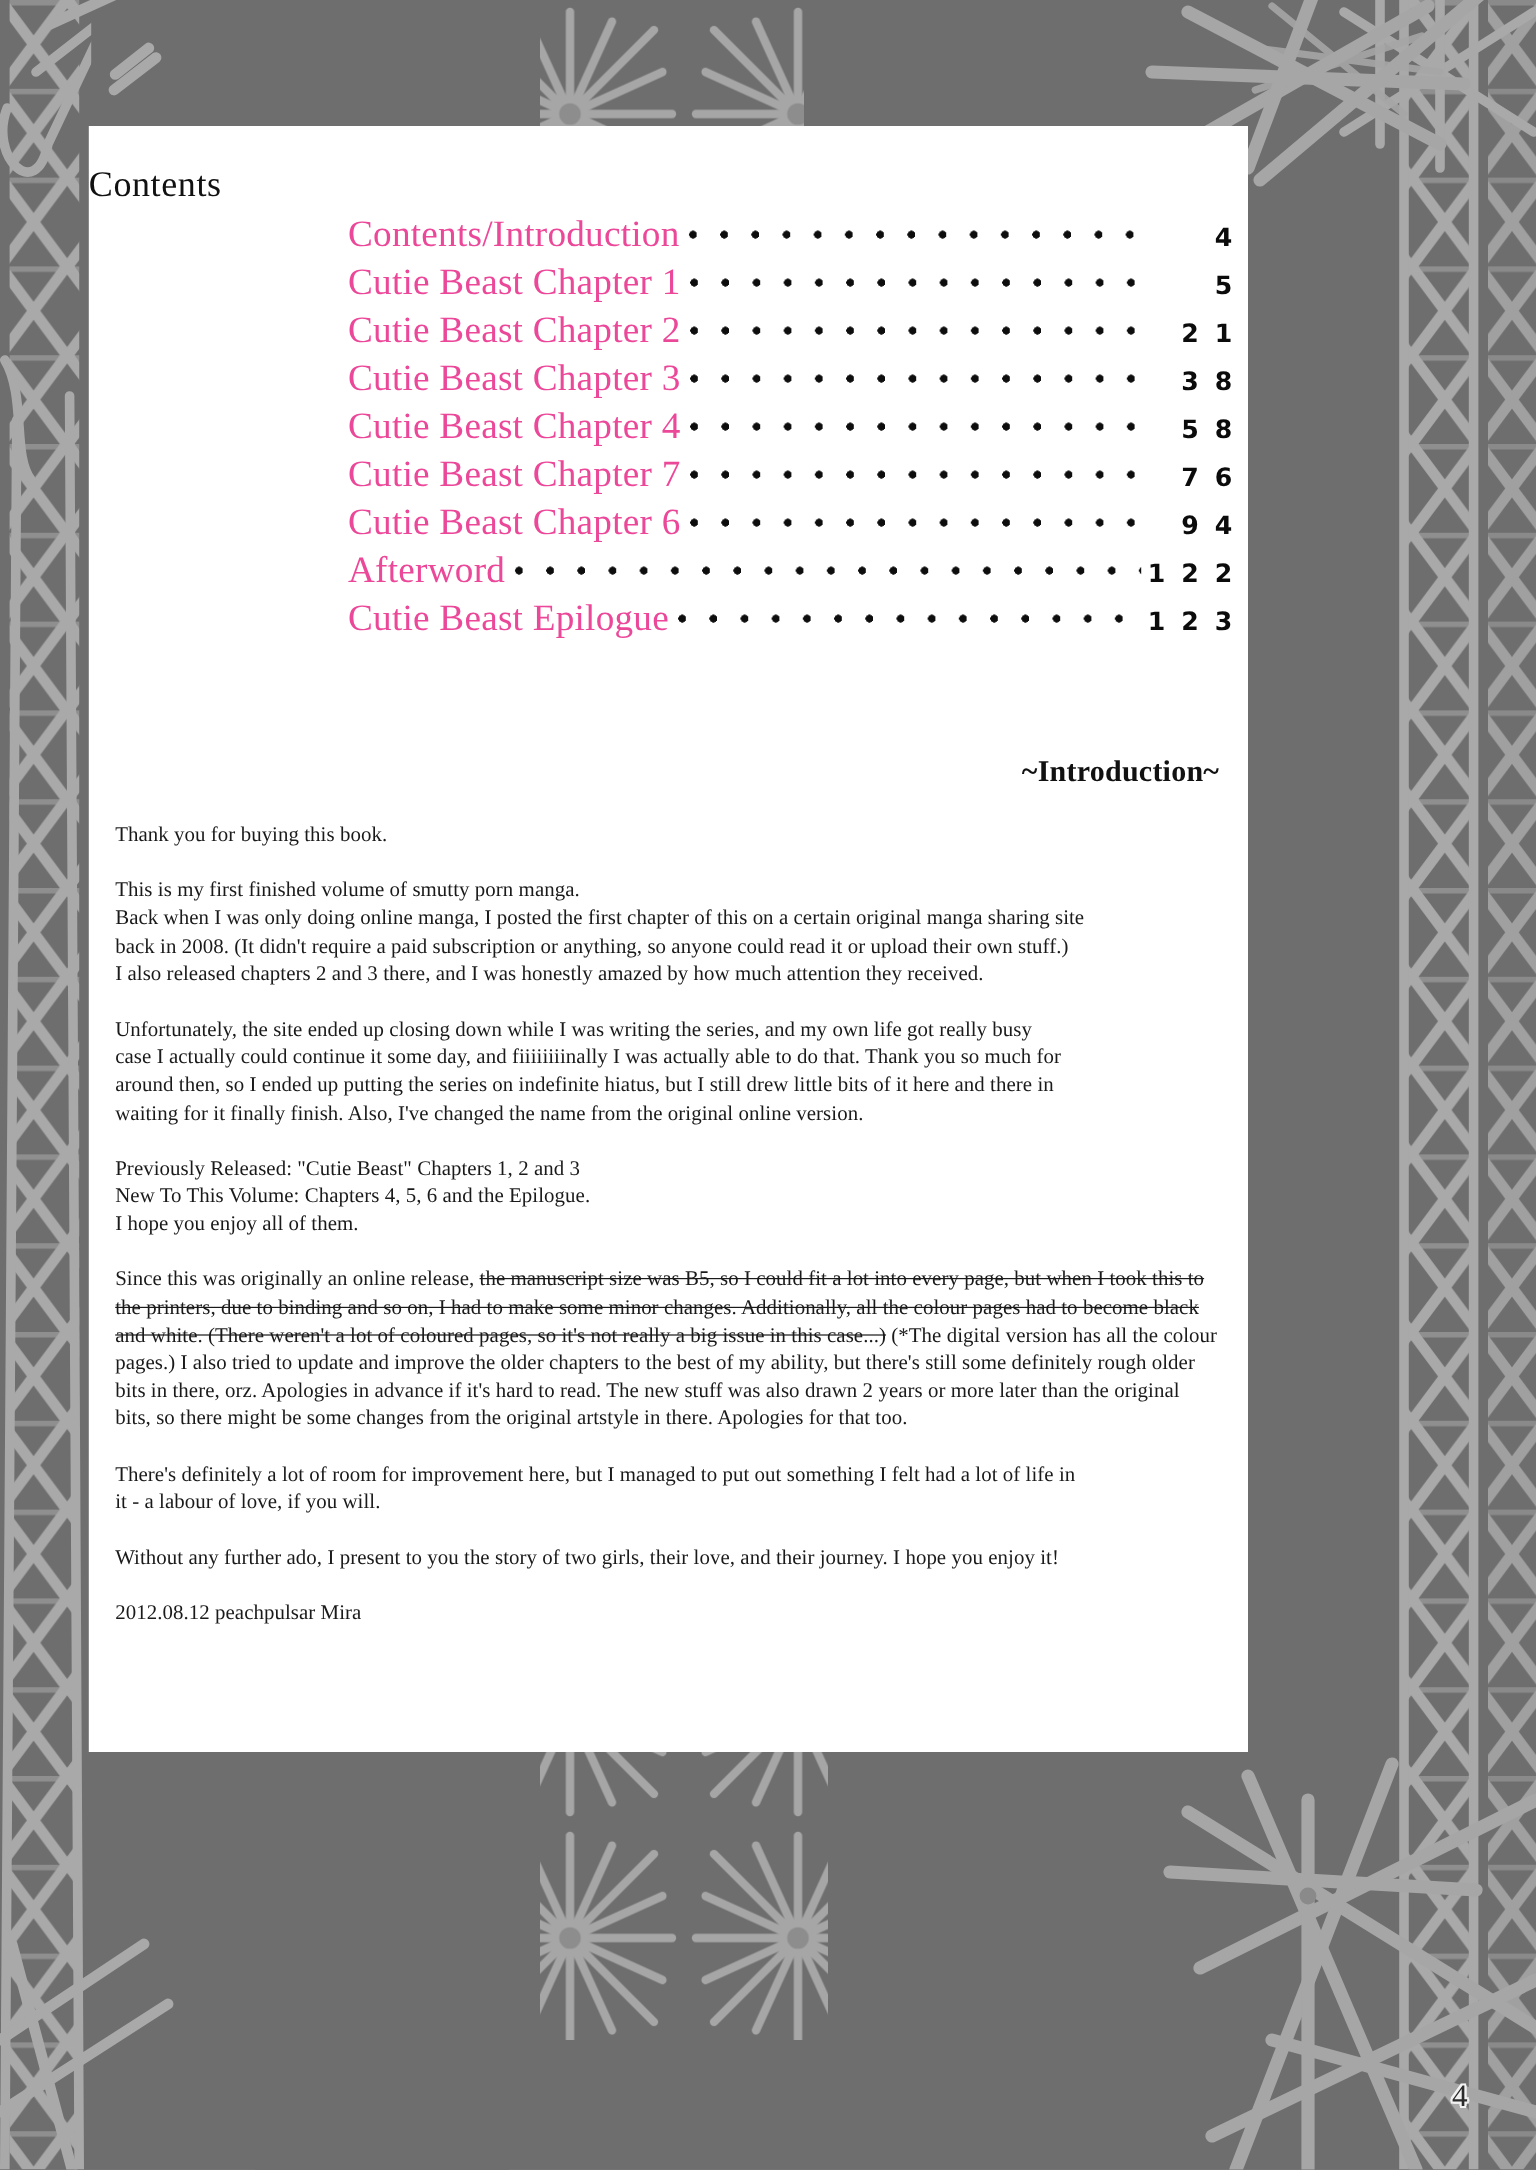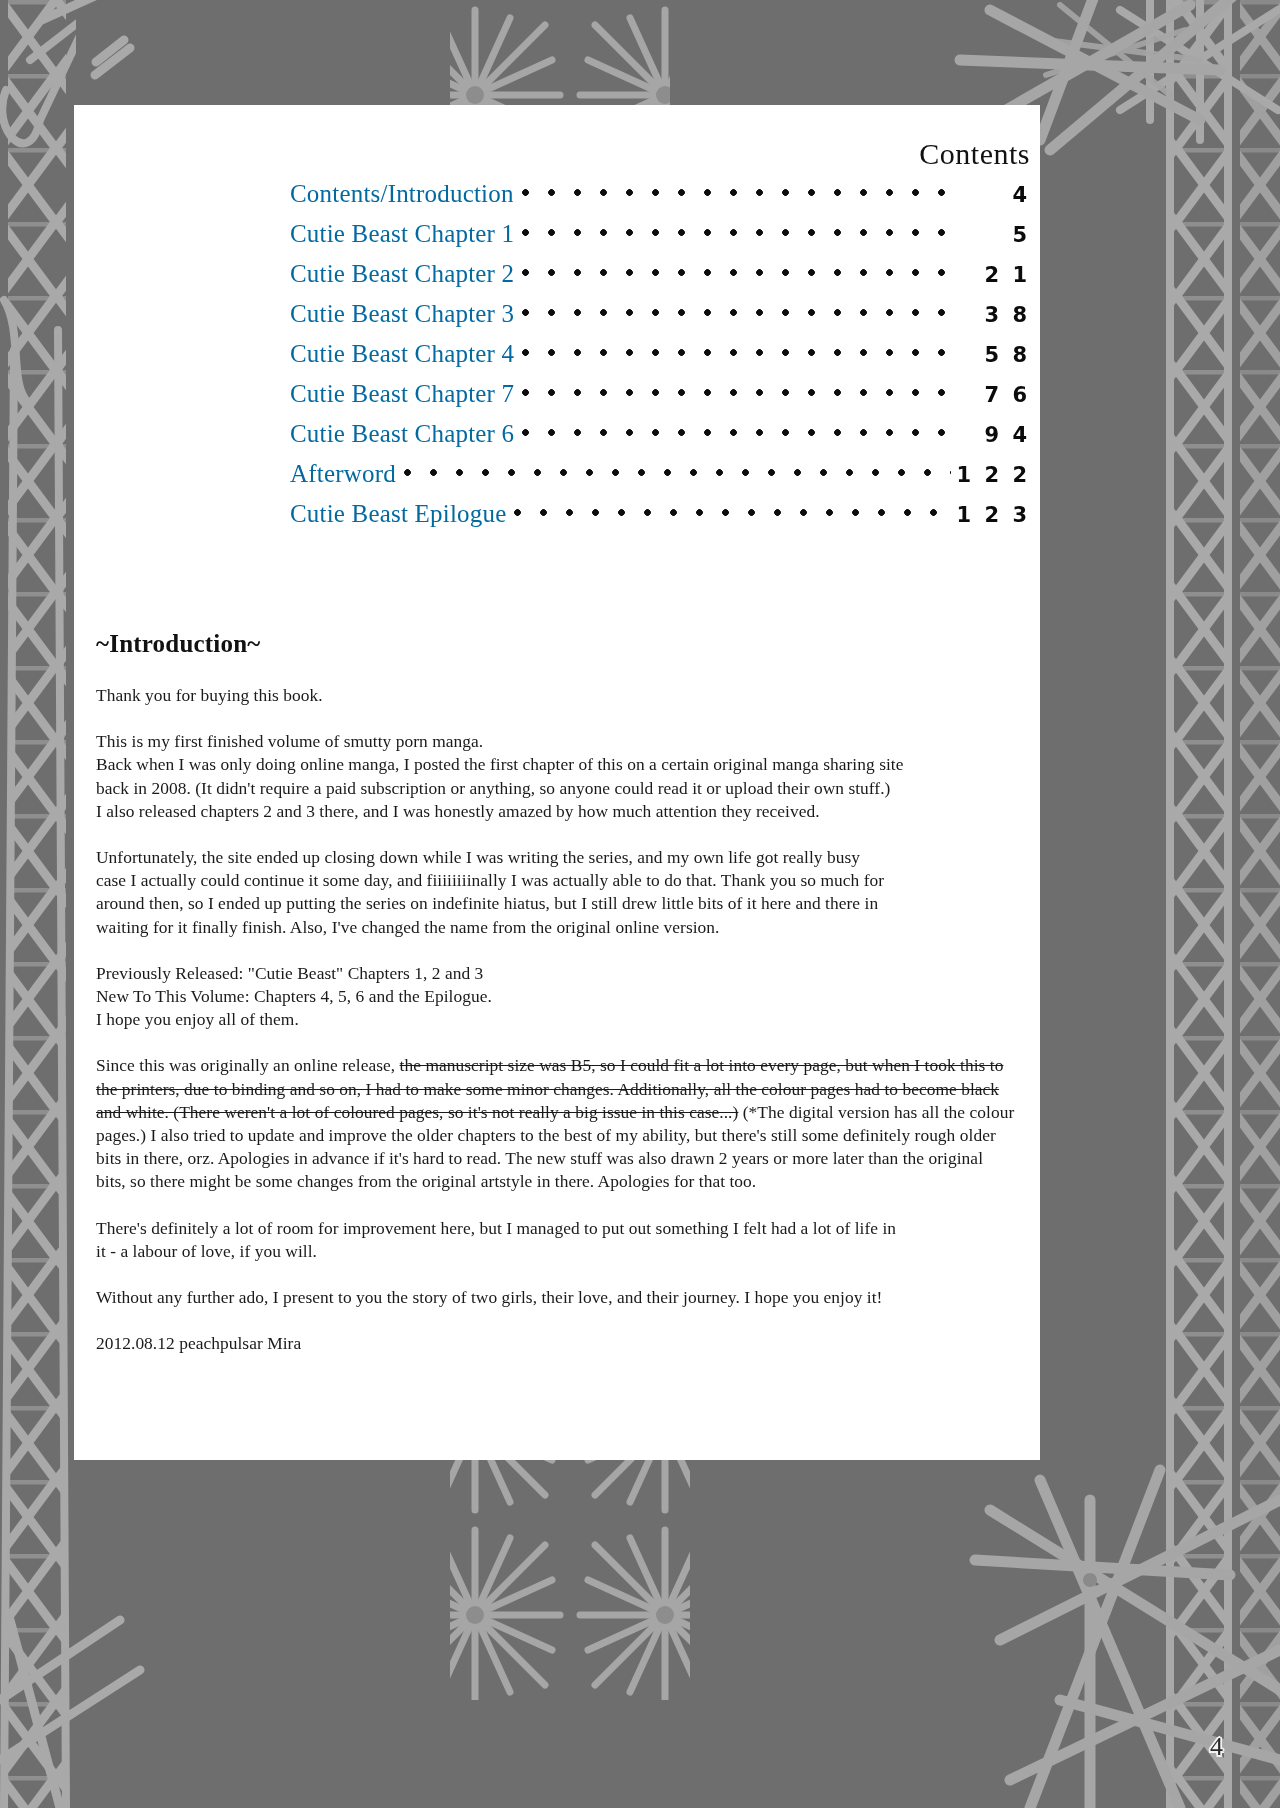--- a/index.html
+++ b/index.html
@@ -37,38 +37,38 @@
   }
 
   
   #toc {
     position: absolute;
     left: 0;
     top: 0;
     width: 966px;
   }
   .toc-title {
-    text-align: right;
+    text-align: left;
     padding-right: 10px;
     font-size: 30px;
     letter-spacing: .5px;
     color: #111;
     margin-top: 32px;
     margin-bottom: 6px;
     font-weight: 400;
   }
   .toc-row {
     display: flex;
     align-items: baseline;
     padding: 0 10px 0 216px;
     height: 40px;
   }
   .toc-label {
-    font-size: 25px;
-    color: #0369a1;
+    font-size: 31px;
+    color: #ec4899;
     white-space: nowrap;
     letter-spacing: .2px;
   }
   .toc-dots {
     flex: 1 1 auto;
     margin: 0 6px 0 8px;
     position: relative;
     height: 25px;
   }
   .toc-dots::after {
@@ -98,20 +98,21 @@
     left: 22px;
     top: 525px;
     width: 920px;
   }
   .intro-heading {
     font-size: 25px;
     font-weight: bold;
     color: #111;
     margin: 0 0 26px 0;
     letter-spacing: .2px;
+    text-align: right;
   }
   .intro-para {
     font-size: 17.4px;
     line-height: 23.2px;
     color: #1a1a1a;
     margin: 0 0 23px 0;
     text-align: left;
     letter-spacing: .05px;
   }
   .intro-para:last-child { margin-bottom: 4px; }

